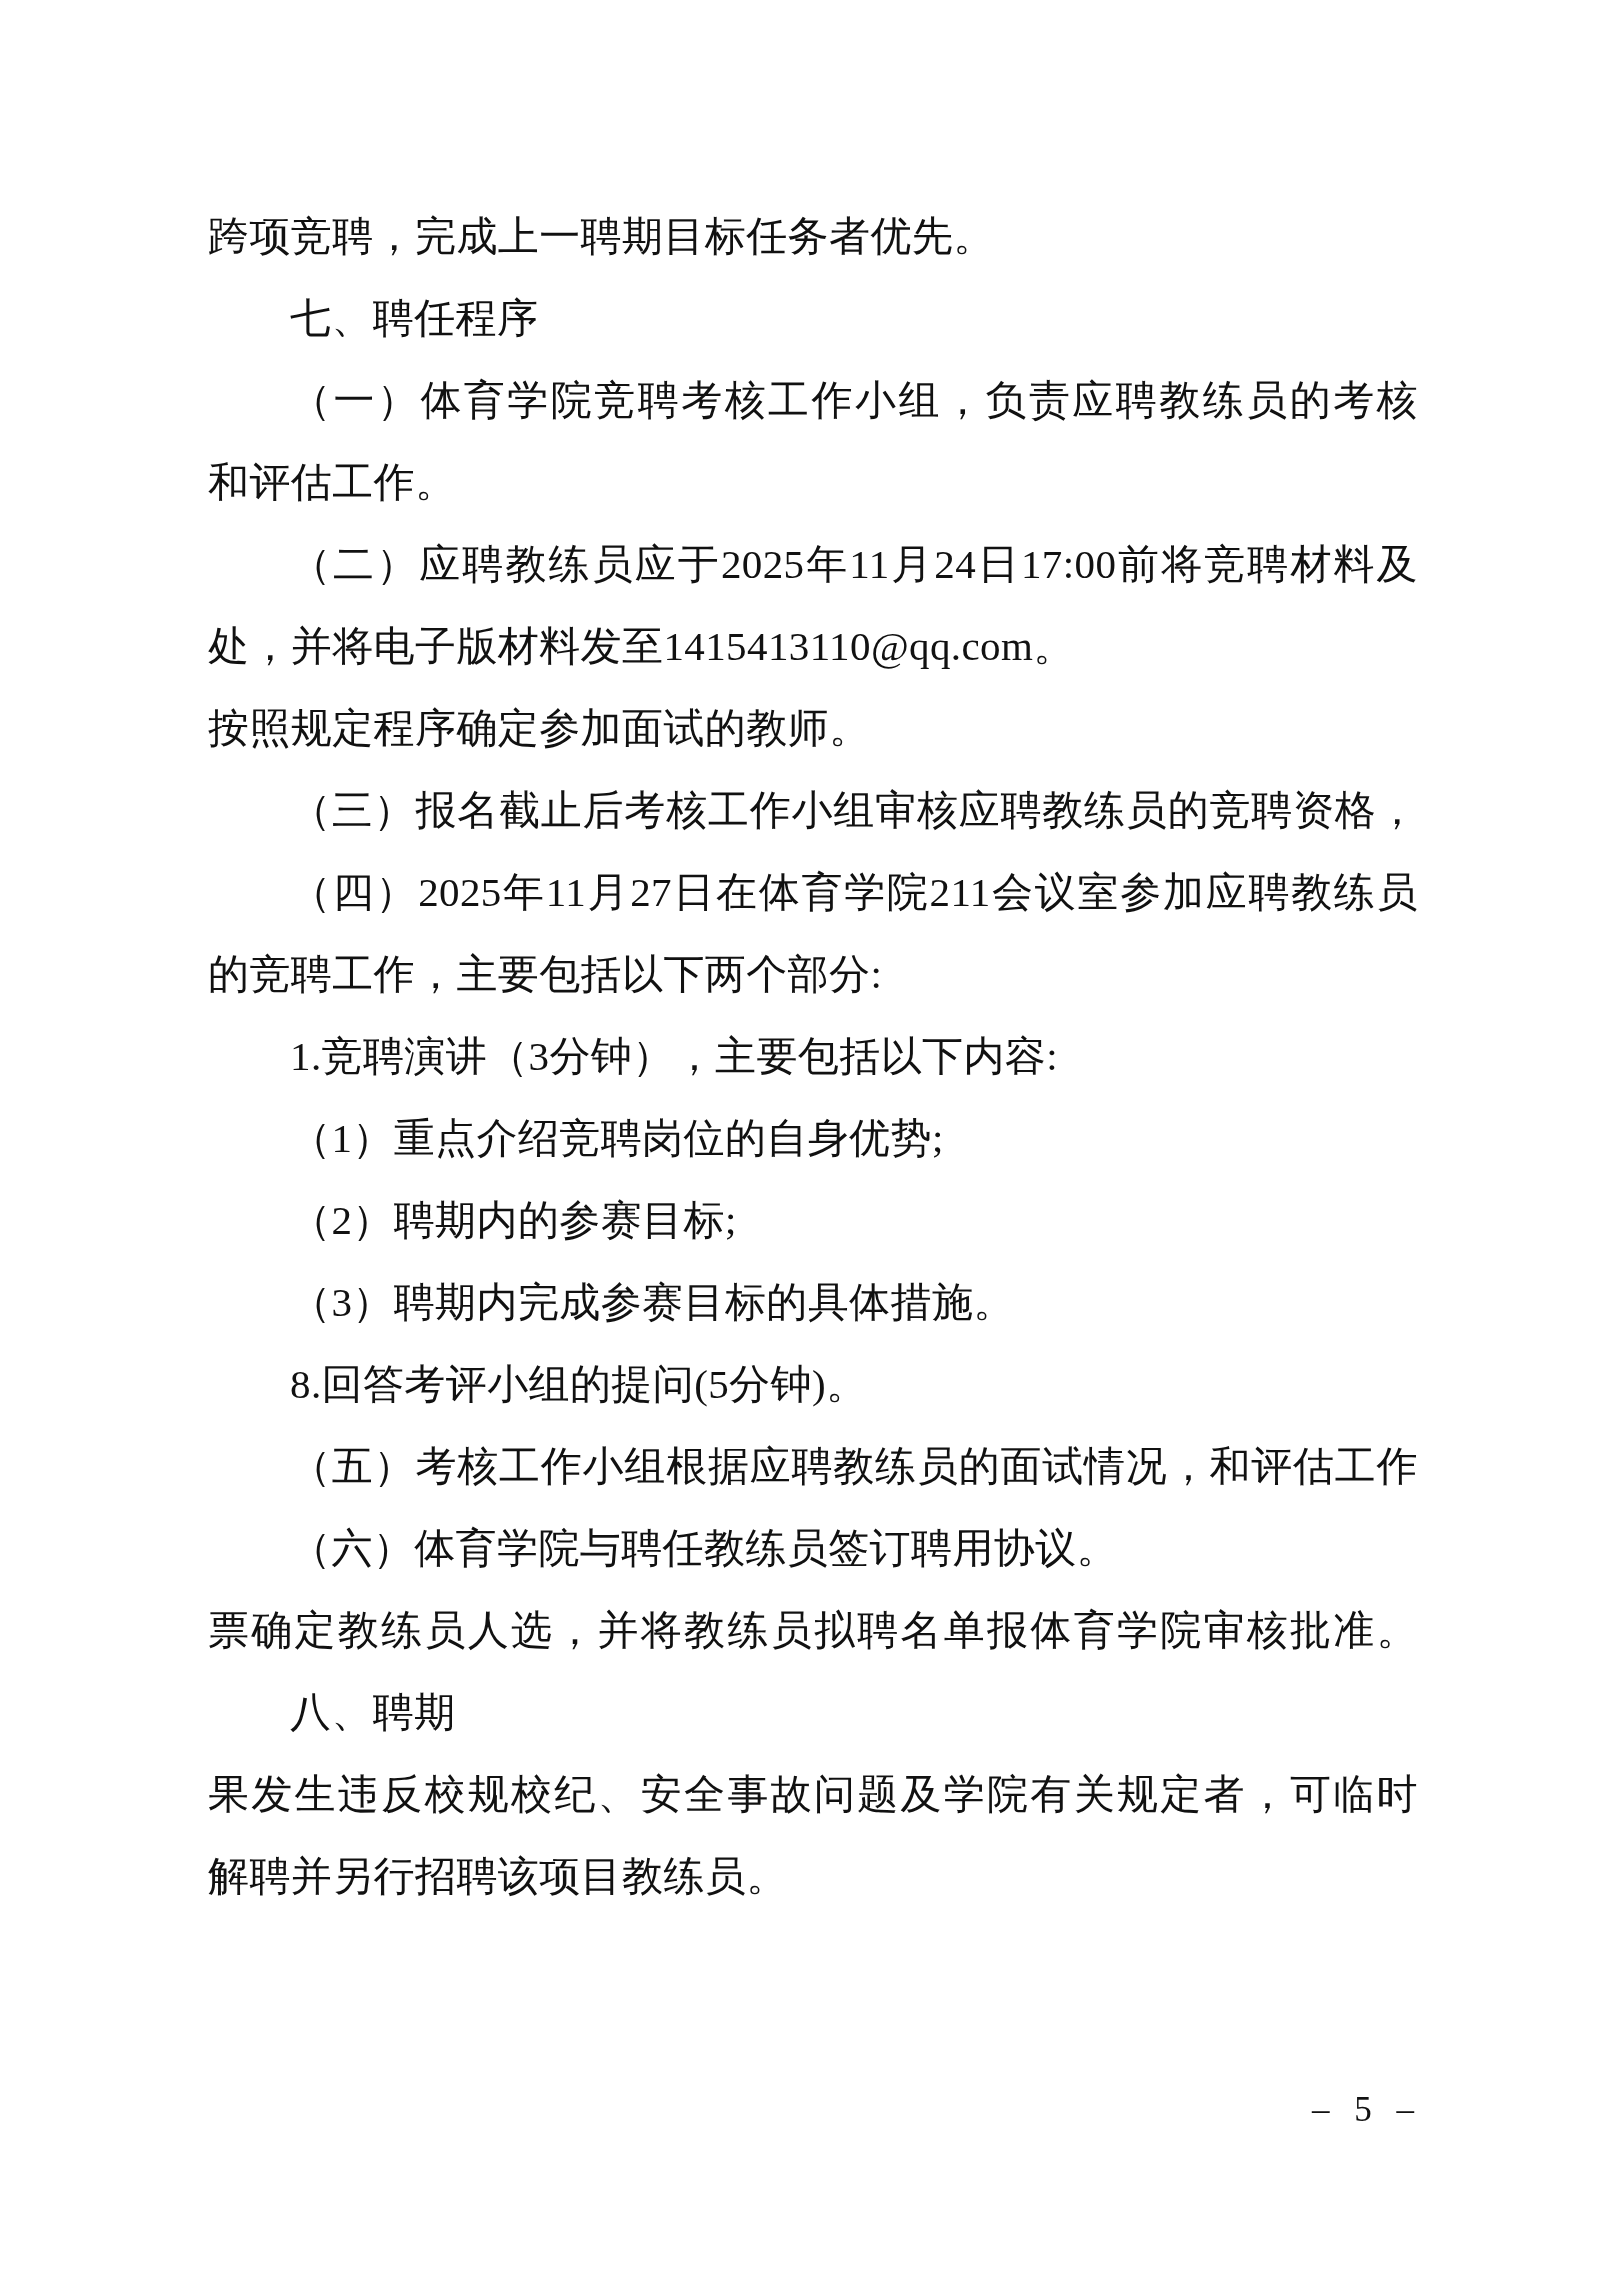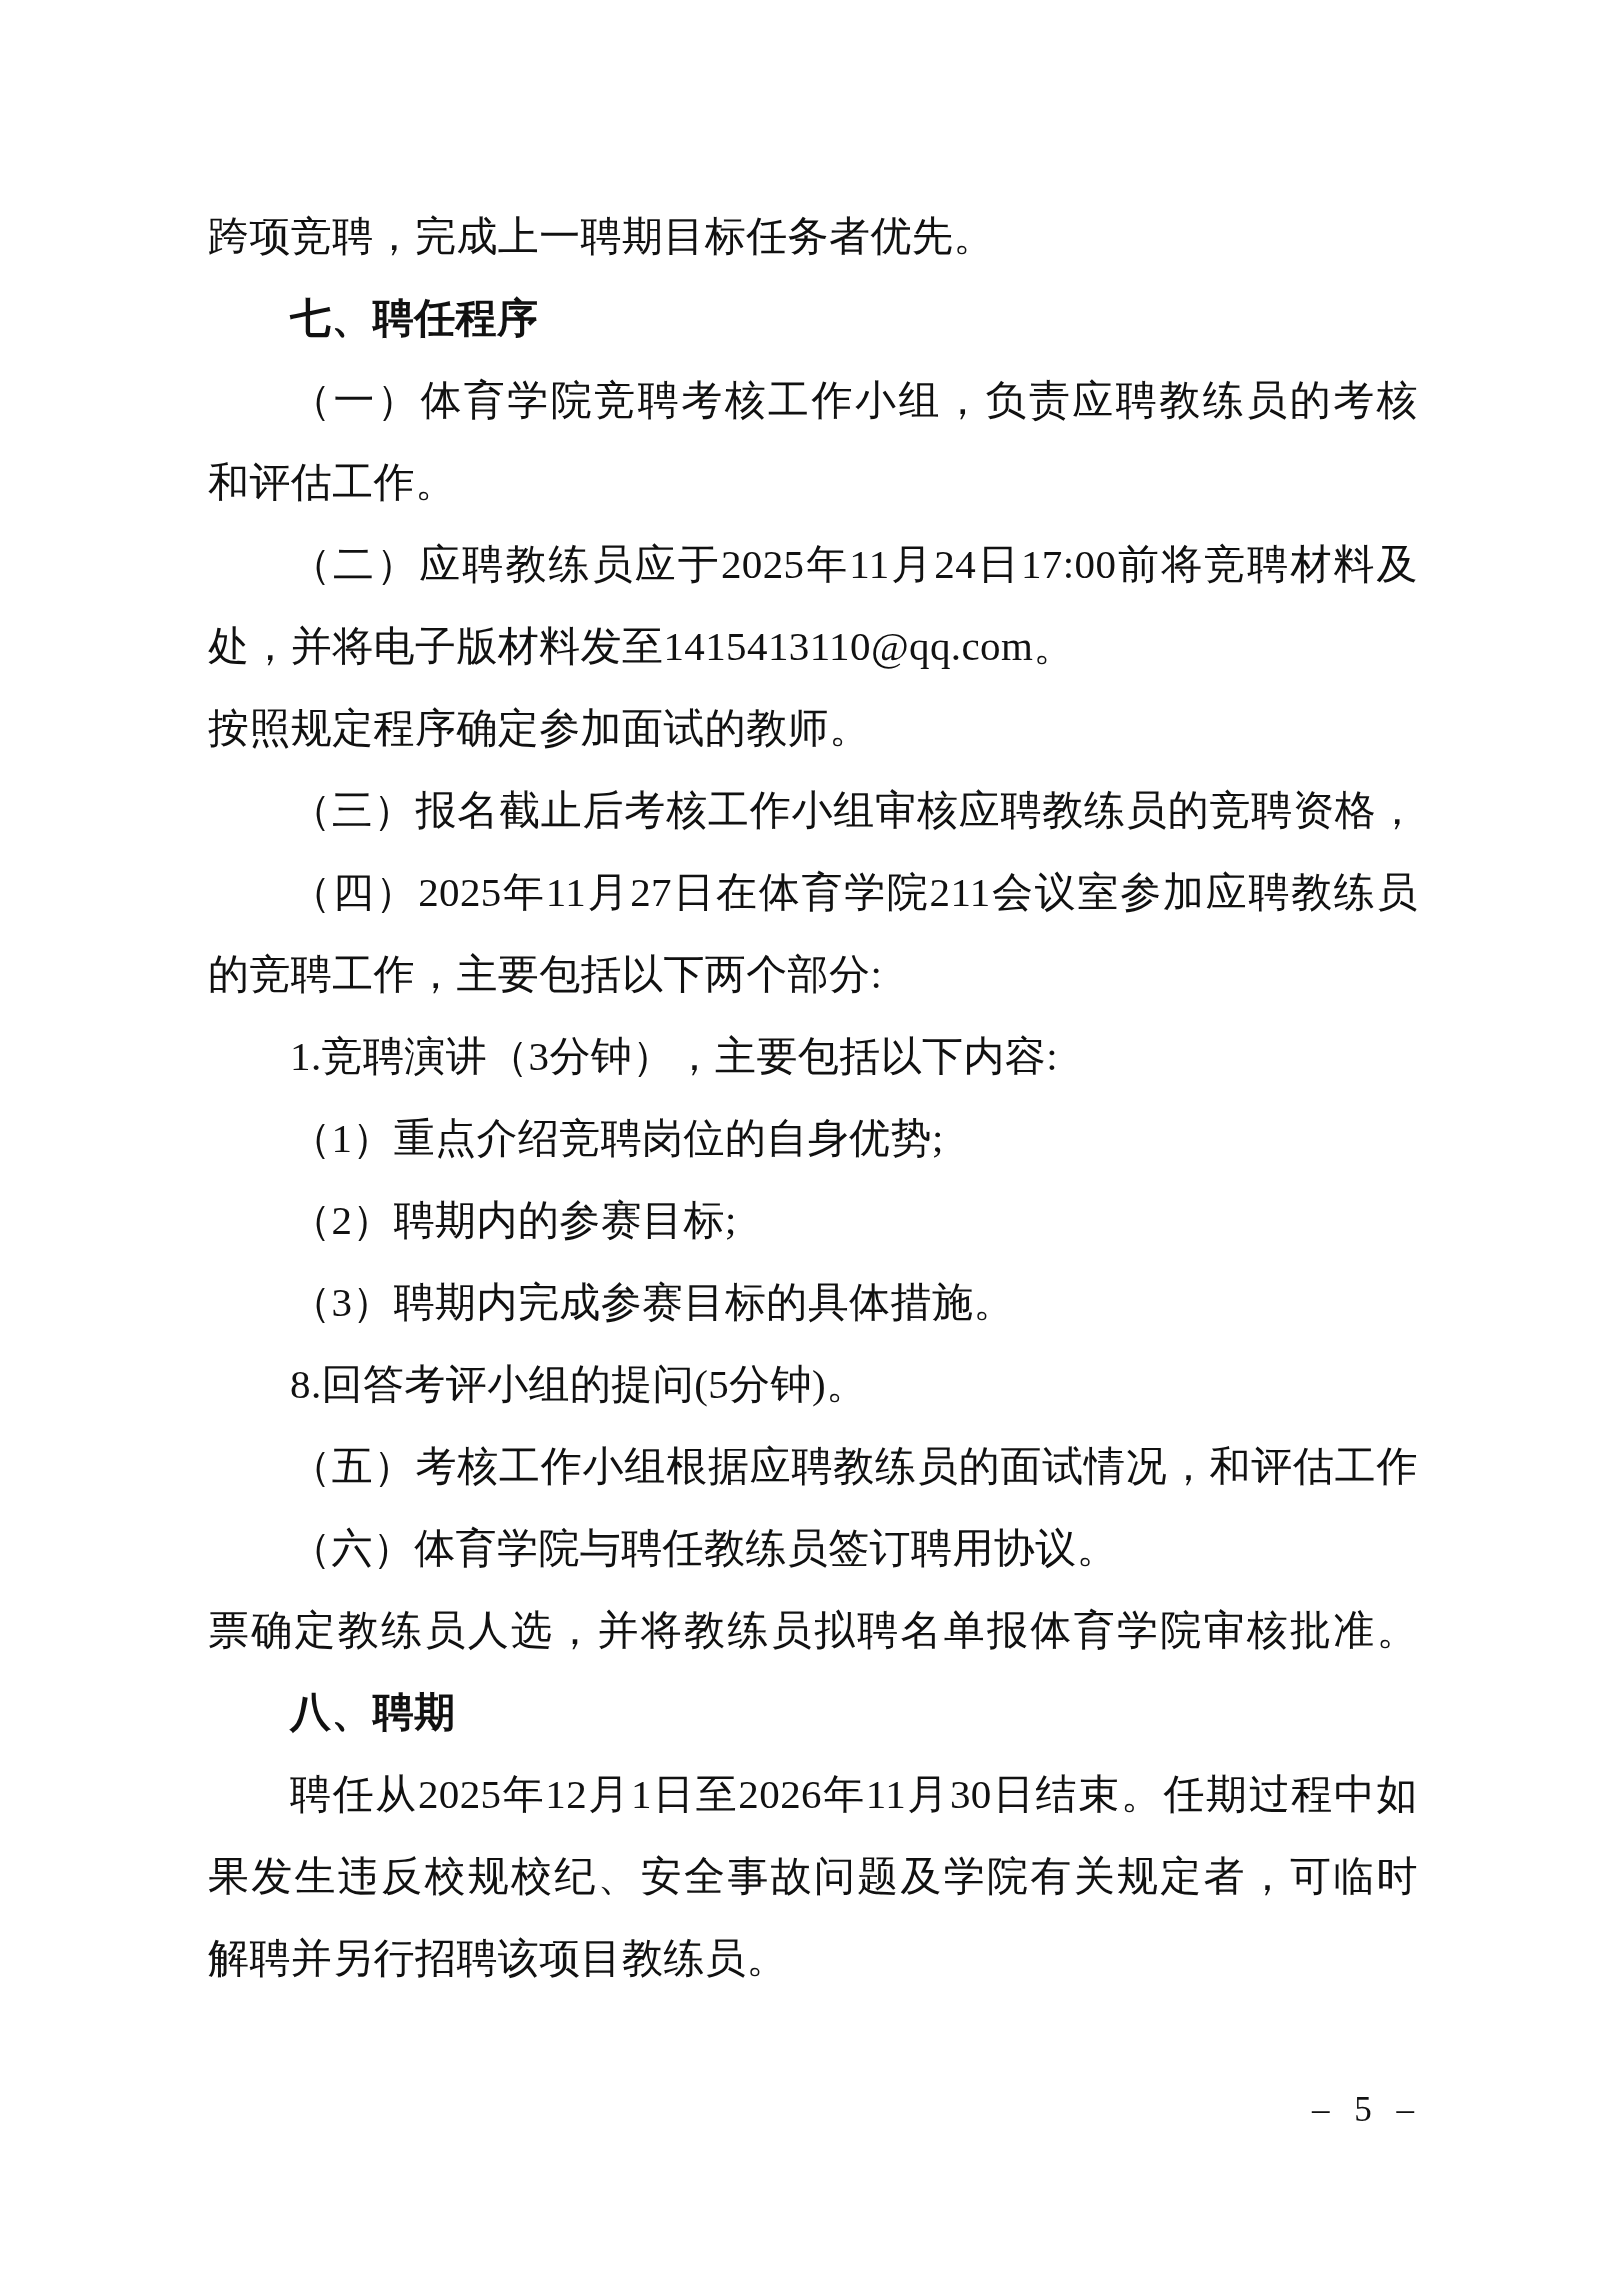--- a/index.html
+++ b/index.html
@@ -34,21 +34,21 @@
   .just {
     white-space: normal;
     text-align: justify;
     text-align-last: justify;
   }
   
   .ind {
     text-indent: 2em;
   }
   .bold {
-    font-weight: 700;
+    font-weight: 400;
   }
   .footer {
     position: absolute;
     top: 2086px;
     right: 200px;
     font-size: 35px;
     line-height: 48px;
     letter-spacing: 8px;
     color: #111111;
   }
@@ -70,20 +70,19 @@
     <div class="line">的竞聘工作，主要包括以下两个部分:</div>
     <div class="line ind">1.竞聘演讲（3分钟），主要包括以下内容:</div>
     <div class="line ind">（1）重点介绍竞聘岗位的自身优势;</div>
     <div class="line ind">（2）聘期内的参赛目标;</div>
     <div class="line ind">（3）聘期内完成参赛目标的具体措施。</div>
     <div class="line ind">8.回答考评小组的提问(5分钟)。</div>
     <div class="line ind just">（五）考核工作小组根据应聘教练员的面试情况，和评估工作</div>
     <div class="line ind">（六）体育学院与聘任教练员签订聘用协议。</div>
     <div class="line just">票确定教练员人选，并将教练员拟聘名单报体育学院审核批准。</div>
     <div class="line ind bold">八、聘期</div>
-    <div class="line ind just">聘任从2025年12月1日至2026年11月30日结束。任期过程中如</div>
     <div class="line just">果发生违反校规校纪、安全事故问题及学院有关规定者，可临时</div>
     <div class="line">解聘并另行招聘该项目教练员。</div>
   </div>
 
   <div class="footer">– 5 –</div>
 </div>
 
 
 </body></html>

